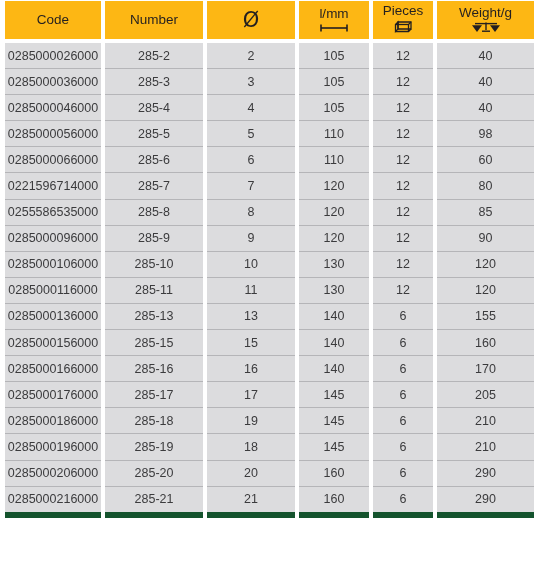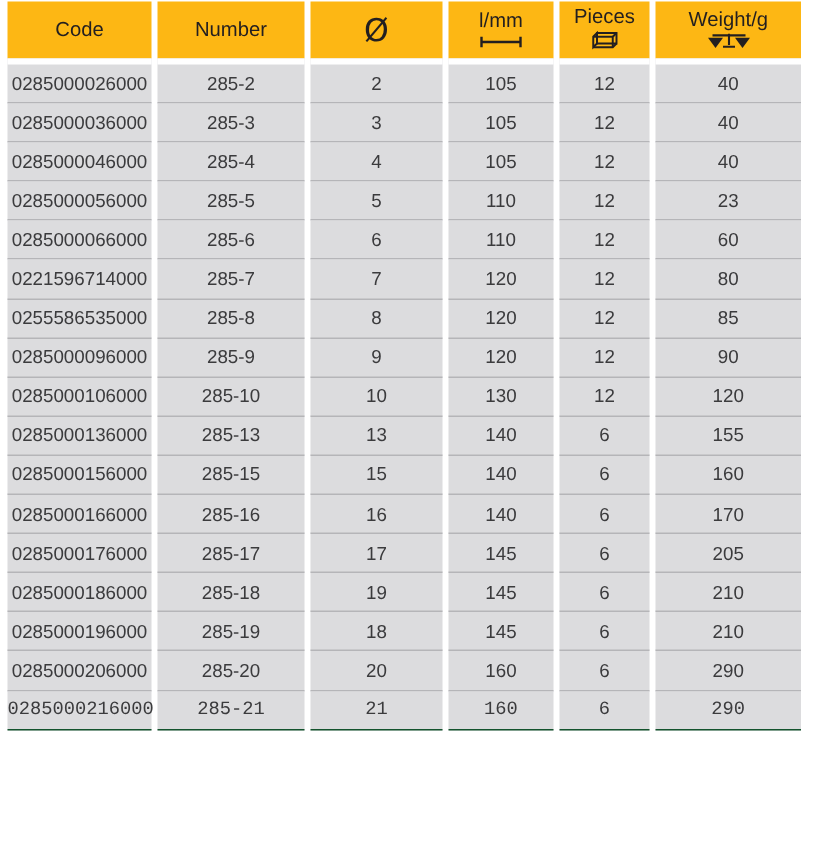--- a/index.html
+++ b/index.html
@@ -64,22 +64,21 @@
     background: #dcdcde;
     color: #3b3b3d;
     font-size: 12.5px;
     text-align: center;
     vertical-align: middle;
     height: 25.1px;
     padding: 0;
     border-bottom: 1px solid #b5b5b8;
   }
   tbody tr:last-child td {
-    border-bottom: 1px solid #14532d;
-    font-family: Liberation Mono, monospace;
+    border-bottom: 6px solid #14532d;
   }
   tbody tr:first-child td {
     border-top: 4px solid #ffffff;
   }
   td.c-code { font-size: 12.5px; margin-left: 46px; }
 </style>
 </head>
 <body>
 
 <table class="product-table">
@@ -183,21 +182,21 @@
         <td class="c-lmm">105</td>
         <td class="c-pieces">12</td>
         <td class="c-weight">40</td>
       </tr>
       <tr>
         <td class="c-code">0285000056000</td>
         <td class="c-number">285-5</td>
         <td class="c-dia">5</td>
         <td class="c-lmm">110</td>
         <td class="c-pieces">12</td>
-        <td class="c-weight">23</td>
+        <td class="c-weight">98</td>
       </tr>
       <tr>
         <td class="c-code">0285000066000</td>
         <td class="c-number">285-6</td>
         <td class="c-dia">6</td>
         <td class="c-lmm">110</td>
         <td class="c-pieces">12</td>
         <td class="c-weight">60</td>
       </tr>
       <tr>
@@ -226,20 +225,28 @@
       </tr>
       <tr>
         <td class="c-code">0285000106000</td>
         <td class="c-number">285-10</td>
         <td class="c-dia">10</td>
         <td class="c-lmm">130</td>
         <td class="c-pieces">12</td>
         <td class="c-weight">120</td>
       </tr>
       <tr>
+        <td class="c-code">0285000116000</td>
+        <td class="c-number">285-11</td>
+        <td class="c-dia">11</td>
+        <td class="c-lmm">130</td>
+        <td class="c-pieces">12</td>
+        <td class="c-weight">120</td>
+      </tr>
+      <tr>
         <td class="c-code">0285000136000</td>
         <td class="c-number">285-13</td>
         <td class="c-dia">13</td>
         <td class="c-lmm">140</td>
         <td class="c-pieces">6</td>
         <td class="c-weight">155</td>
       </tr>
       <tr>
         <td class="c-code">0285000156000</td>
         <td class="c-number">285-15</td>

